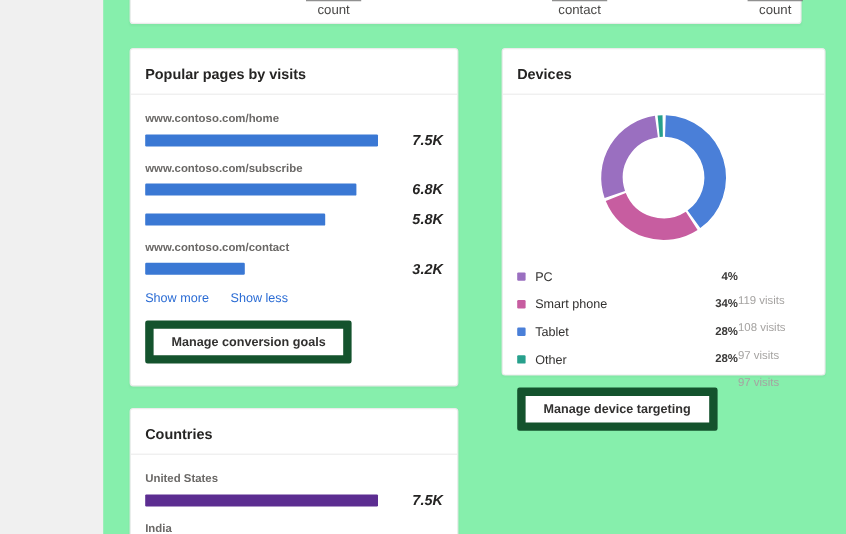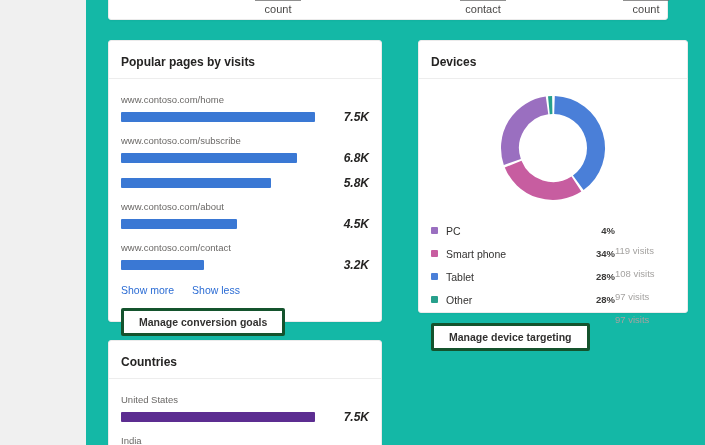--- a/index.html
+++ b/index.html
@@ -1,41 +1,41 @@
 <!DOCTYPE html>
 <html><head>
 <meta charset="utf-8">
 <style>
   html,body{margin:0;padding:0;}
   body{font-family:"Liberation Sans", sans-serif; background:#fff;}
-  #screen{position:relative; width:705px; height:445px; overflow:hidden; background:#14b8a6;}
+  #screen{position:relative; width:705px; height:445px; overflow:hidden; background:#86efac;}
   .gutter{position:absolute; left:0; top:0; width:86px; height:445px; background:#f0f0f0;}
   .card{position:absolute; background:#fff; border:1px solid #ebebeb; border-radius:3px;
         box-shadow:0 1px 2px rgba(0,0,0,0.04); box-sizing:border-box;}
   
   .metrics-card{left:108px; top:-60px; width:560px; height:80px;}
   .metric-caption{position:absolute; bottom:4px; transform:translateX(-50%);
         font-size:11px; color:#494847; white-space:nowrap;}
   .metric-clip{position:absolute; top:57px; transform:translateX(-50%); height:3px; overflow:hidden;
         width:70px; display:flex; justify-content:center; gap:4px;}
   .metric-clip i{display:block; width:46px; height:8px; background:#6b6b6b; opacity:.75; border-radius:1px;}
   
   .card-title{font-size:12px; font-weight:700; color:#252423; padding:14px 12px 9px 12px;}
   .divider{height:1px; background:#ededed; margin:0 0;}
   
   .bars{padding:4px 12px 0 12px;}
   .bar-row{margin-top:11px;}
-  .bar-label{font-size:9.5px; color:#6a6866; margin-bottom:5px;}
+  .bar-label{font-size:9.5px; color:#6a6866; margin-bottom:5px;font-weight:bold;}
   .bar-line{display:flex; align-items:center;}
   .bar-track{flex:1; height:10px;}
   .bar-fill{height:10px; border-radius:1px;}
   .bar-value{width:46px; text-align:right; font-size:12px; font-weight:700; color:#252423;font-style:italic;}
   .links-row{padding:12px 12px 0 12px; display:flex; gap:18px;}
   .link{font-size:10.5px; color:#2b6cd4; cursor:pointer; text-decoration:none;}
-  .ghost-btn{margin:12px 12px 0 12px; display:inline-block; background:#fff; border:3px solid #14532d;
+  .ghost-btn{margin:12px 12px 0 12px; display:inline-block; background:#fff; border:7px solid #14532d;
         border-radius:2px; font-size:10.5px; font-weight:700; color:#323130; padding:5px 15px; cursor:pointer;}
   
   .donut-wrap{display:flex; justify-content:center; padding-top:8px;}
   .legend{padding:10px 14px 0 12px;}
   .legend-row{display:flex; align-items:center; height:23px; cursor:pointer;}
   .legend-swatch{width:7px; height:7px; border-radius:1px; margin-right:8px; flex:0 0 auto;}
   .legend-label{flex:1; font-size:10.5px; color:#323130;}
   .legend-pct{width:36px; text-align:right; font-size:9.5px; font-weight:700; color:#3b3a39;}
   .legend-visits{width:58px; text-align:left; font-size:9.5px; color:#a5a3a1;margin-top:40px;}
 </style>
@@ -81,29 +81,20 @@
             </div>
             <div class="bar-value">6.8K</div>
           </div>
         </div>
         <div class="bar-row">
           <div class="bar-line">
             <div class="bar-track">
               <div class="bar-fill" style="width:74.2%;background:#3a78d4"></div>
             </div>
             <div class="bar-value">5.8K</div>
-          </div>
-        </div>
-        <div class="bar-row">
-          <div class="bar-label">www.contoso.com/about</div>
-          <div class="bar-line">
-            <div class="bar-track">
-              <div class="bar-fill" style="width:57.6%;background:#3a78d4"></div>
-            </div>
-            <div class="bar-value">4.5K</div>
           </div>
         </div>
         <div class="bar-row">
           <div class="bar-label">www.contoso.com/contact</div>
           <div class="bar-line">
             <div class="bar-track">
               <div class="bar-fill" style="width:41.0%;background:#3a78d4"></div>
             </div>
             <div class="bar-value">3.2K</div>
           </div>

